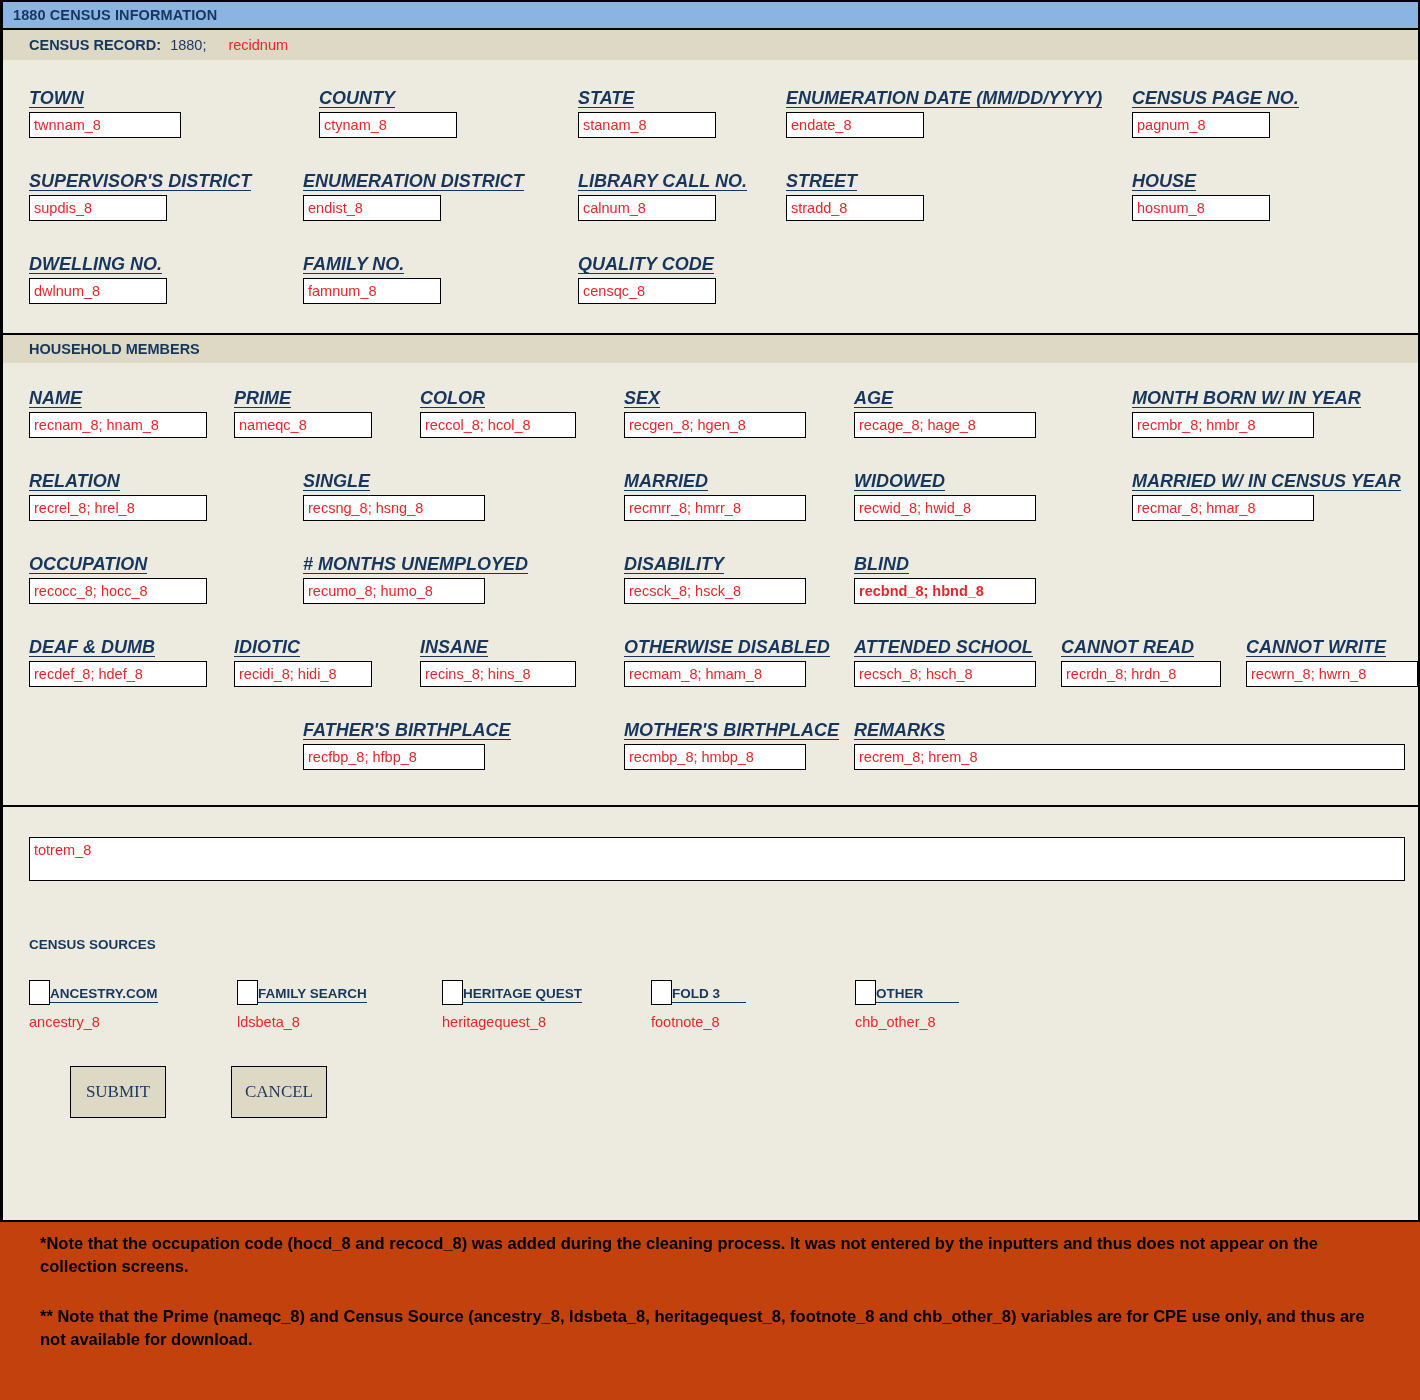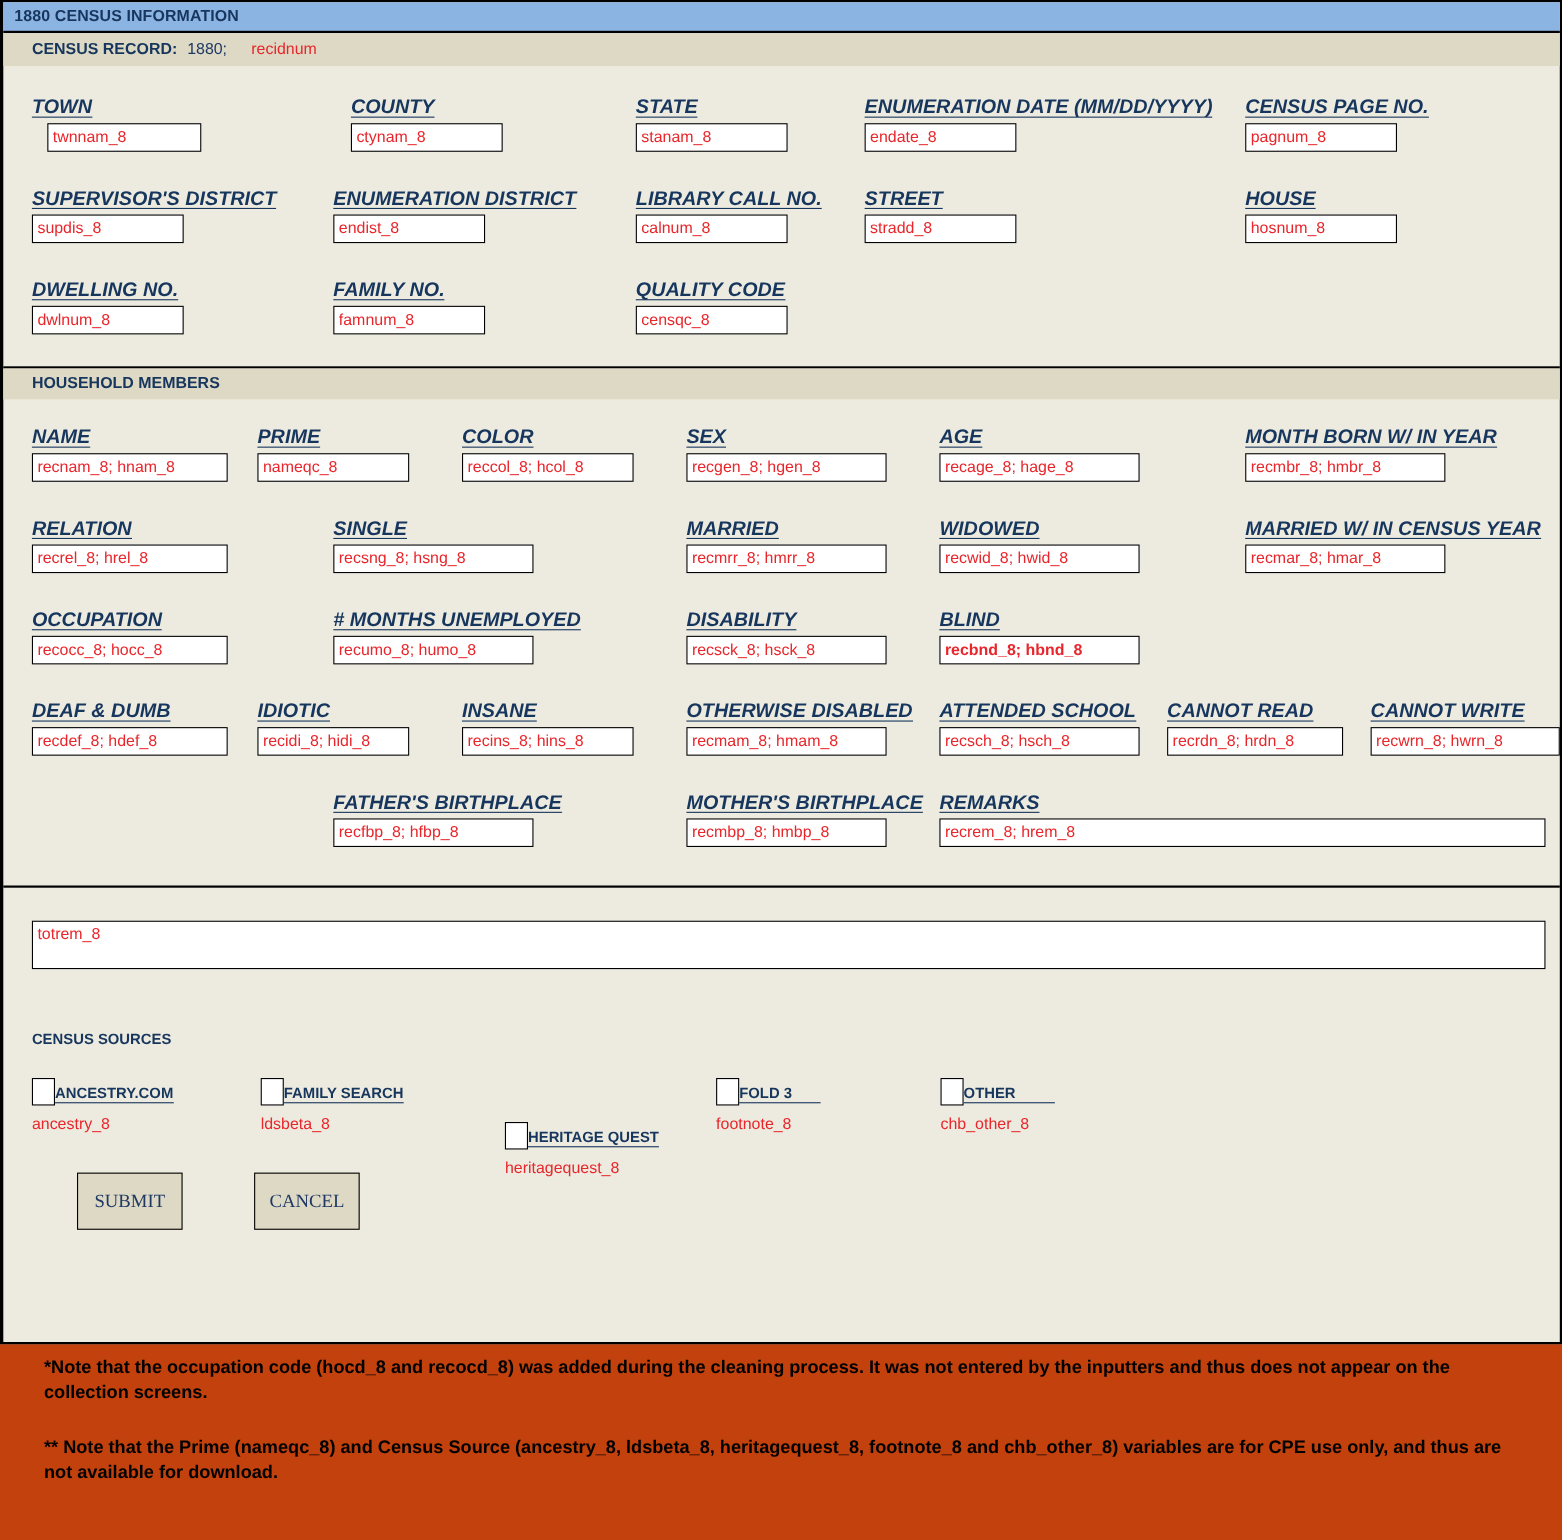--- a/index.html
+++ b/index.html
@@ -194,21 +194,21 @@
     <div class="recordbar">
       <span class="lbl">CENSUS RECORD:</span>
       <span class="yr">1880;</span>
       <span class="var">recidnum</span>
     </div>
 
     <div class="panel" style="height:273px;">
 
       <div class="fld" style="left:26px; top:30px; width:140px;">
         <span class="cap">TOWN</span>
-        <div class="box" style="width:140px;margin-left:14px;">
+        <div class="box" style="width:152px;">
           <span class="val">twnnam_8</span>
         </div>
       </div>
 
       <div class="fld" style="left:300px; top:30px; width:138px;margin-left:16px;">
         <span class="cap">COUNTY</span>
         <div class="box" style="width:138px;">
           <span class="val">ctynam_8</span>
         </div>
       </div>
@@ -501,21 +501,21 @@
       </div>
 
       <div class="src" style="left:234px; top:173px;">
         <div class="src-row">
           <span class="src-chk"></span>
           <span class="src-lbl">FAMILY SEARCH</span>
         </div>
         <div class="src-var">ldsbeta_8</div>
       </div>
 
-      <div class="src" style="left:456px; top:173px;margin-top:40px;">
+      <div class="src" style="left:439px; top:173px;">
         <div class="src-row">
           <span class="src-chk"></span>
           <span class="src-lbl">HERITAGE QUEST</span>
         </div>
         <div class="src-var">heritagequest_8</div>
       </div>
 
       <div class="src" style="left:648px; top:173px;">
         <div class="src-row">
           <span class="src-chk"></span>

